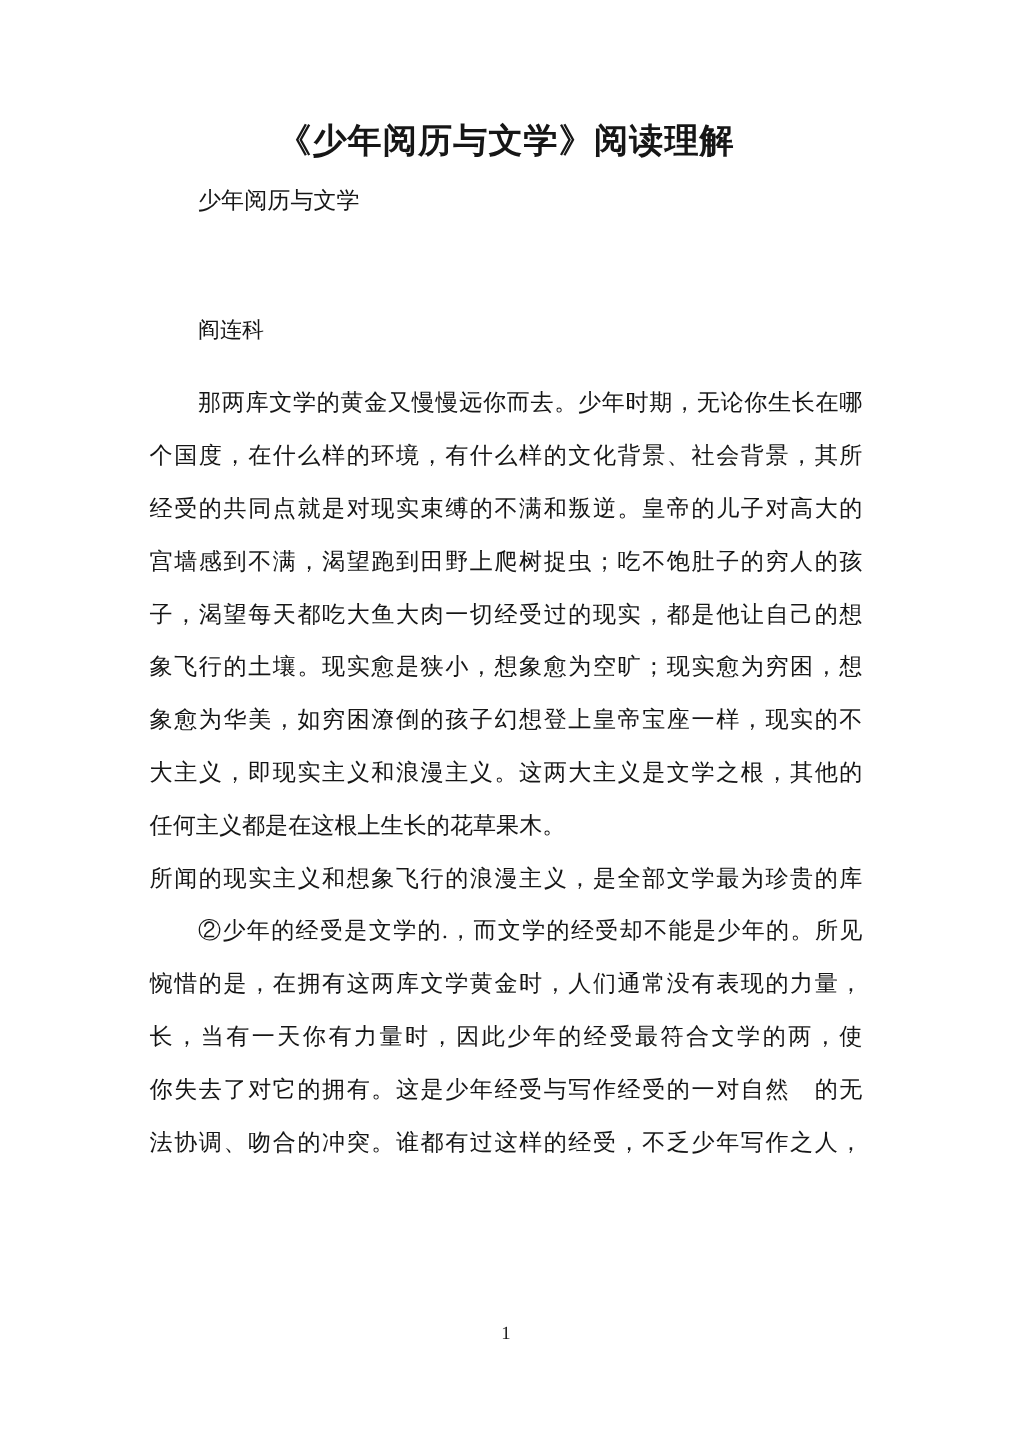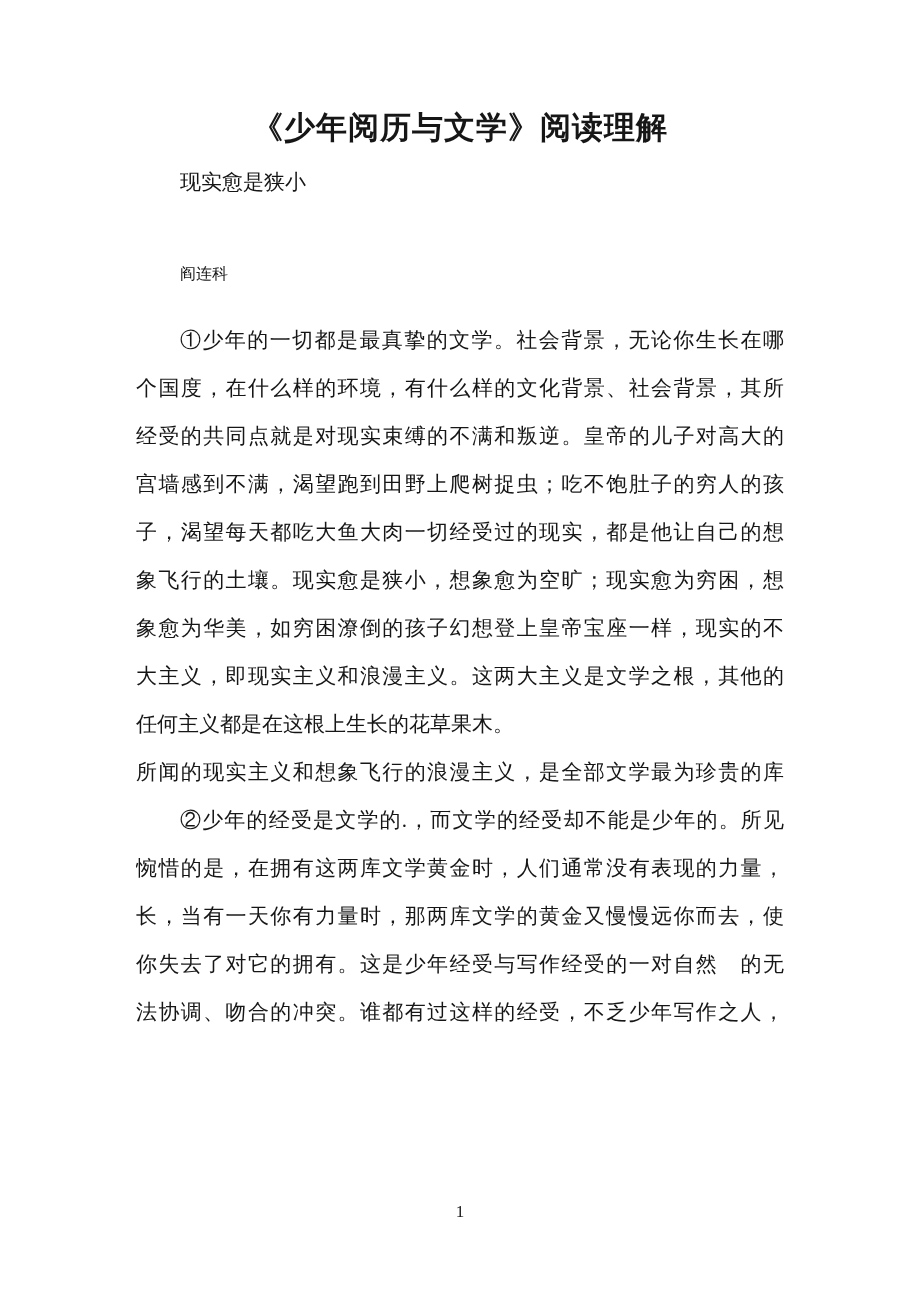--- a/index.html
+++ b/index.html
@@ -28,23 +28,23 @@
     letter-spacing: 1px;
     white-space: nowrap;
   }
   .subtitle {
     margin-top: 16px;
     padding-left: 44px;
     font-size: 21px;
     line-height: 28px;
   }
   .author {
-    margin-top: 64px;
+    margin-top: 90px;
     padding-left: 44px;
-    font-size: 16px;
+    font-size: 20px;
     line-height: 28px;
   }
   .paragraphs { margin-top: 28px; }
   .line {
     font-size: 21px;
     line-height: 48px;
     height: 48px;
     text-align: justify;
     text-align-last: justify;
     overflow: hidden;
@@ -62,43 +62,43 @@
   }
 </style>
 </head>
 <body>
 
 <div class="page">
   <div class="content">
 
     <h1 class="doc-title">《少年阅历与文学》阅读理解</h1>
 
-    <div class="subtitle">现实愈是狭小</div>
+    <div class="subtitle">少年阅历与文学</div>
 
     <div class="author">阎连科</div>
 
     <div class="paragraphs">
 
       <div>
-        <div class="line indent">①少年的一切都是最真挚的文学。社会背景，无论你生长在哪</div>
+        <div class="line indent">那两库文学的黄金又慢慢远你而去。少年时期，无论你生长在哪</div>
         <div class="line">个国度，在什么样的环境，有什么样的文化背景、社会背景，其所</div>
         <div class="line">经受的共同点就是对现实束缚的不满和叛逆。皇帝的儿子对高大的</div>
         <div class="line">宫墙感到不满，渴望跑到田野上爬树捉虫；吃不饱肚子的穷人的孩</div>
         <div class="line">子，渴望每天都吃大鱼大肉一切经受过的现实，都是他让自己的想</div>
         <div class="line">象飞行的土壤。现实愈是狭小，想象愈为空旷；现实愈为穷困，想</div>
         <div class="line">象愈为华美，如穷困潦倒的孩子幻想登上皇帝宝座一样，现实的不</div>
         <div class="line">大主义，即现实主义和浪漫主义。这两大主义是文学之根，其他的</div>
         <div class="line end">任何主义都是在这根上生长的花草果木。</div>
       </div>
 
       <div>
         <div class="line">所闻的现实主义和想象飞行的浪漫主义，是全部文学最为珍贵的库</div>
         <div class="line indent">②少年的经受是文学的.，而文学的经受却不能是少年的。所见</div>
         <div class="line">惋惜的是，在拥有这两库文学黄金时，人们通常没有表现的力量，</div>
-        <div class="line">长，当有一天你有力量时，那两库文学的黄金又慢慢远你而去，使</div>
+        <div class="line">长，当有一天你有力量时，因此少年的经受最符合文学的两，使</div>
         <div class="line">你失去了对它的拥有。这是少年经受与写作经受的一对自然　的无</div>
         <div class="line">法协调、吻合的冲突。谁都有过这样的经受，不乏少年写作之人，</div>
       </div>
 
     </div>
   </div>
 
   <div class="page-number">1</div>
 </div>
 

